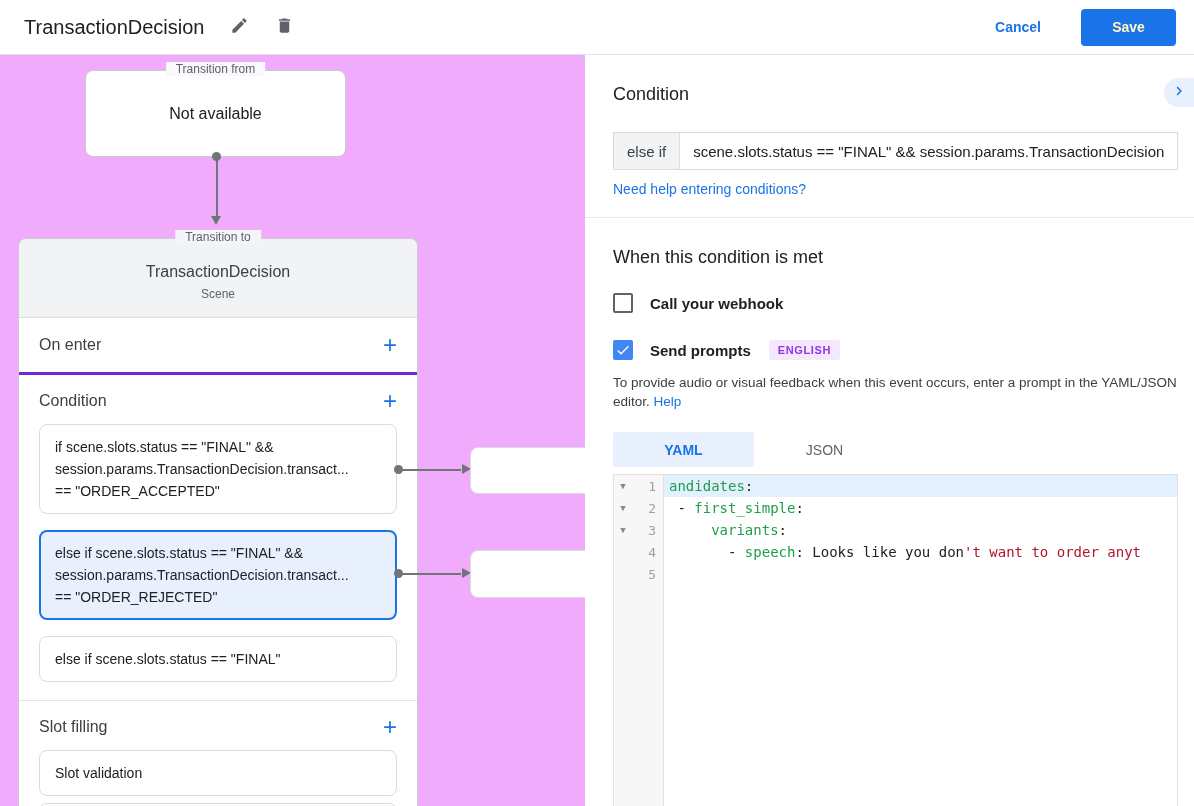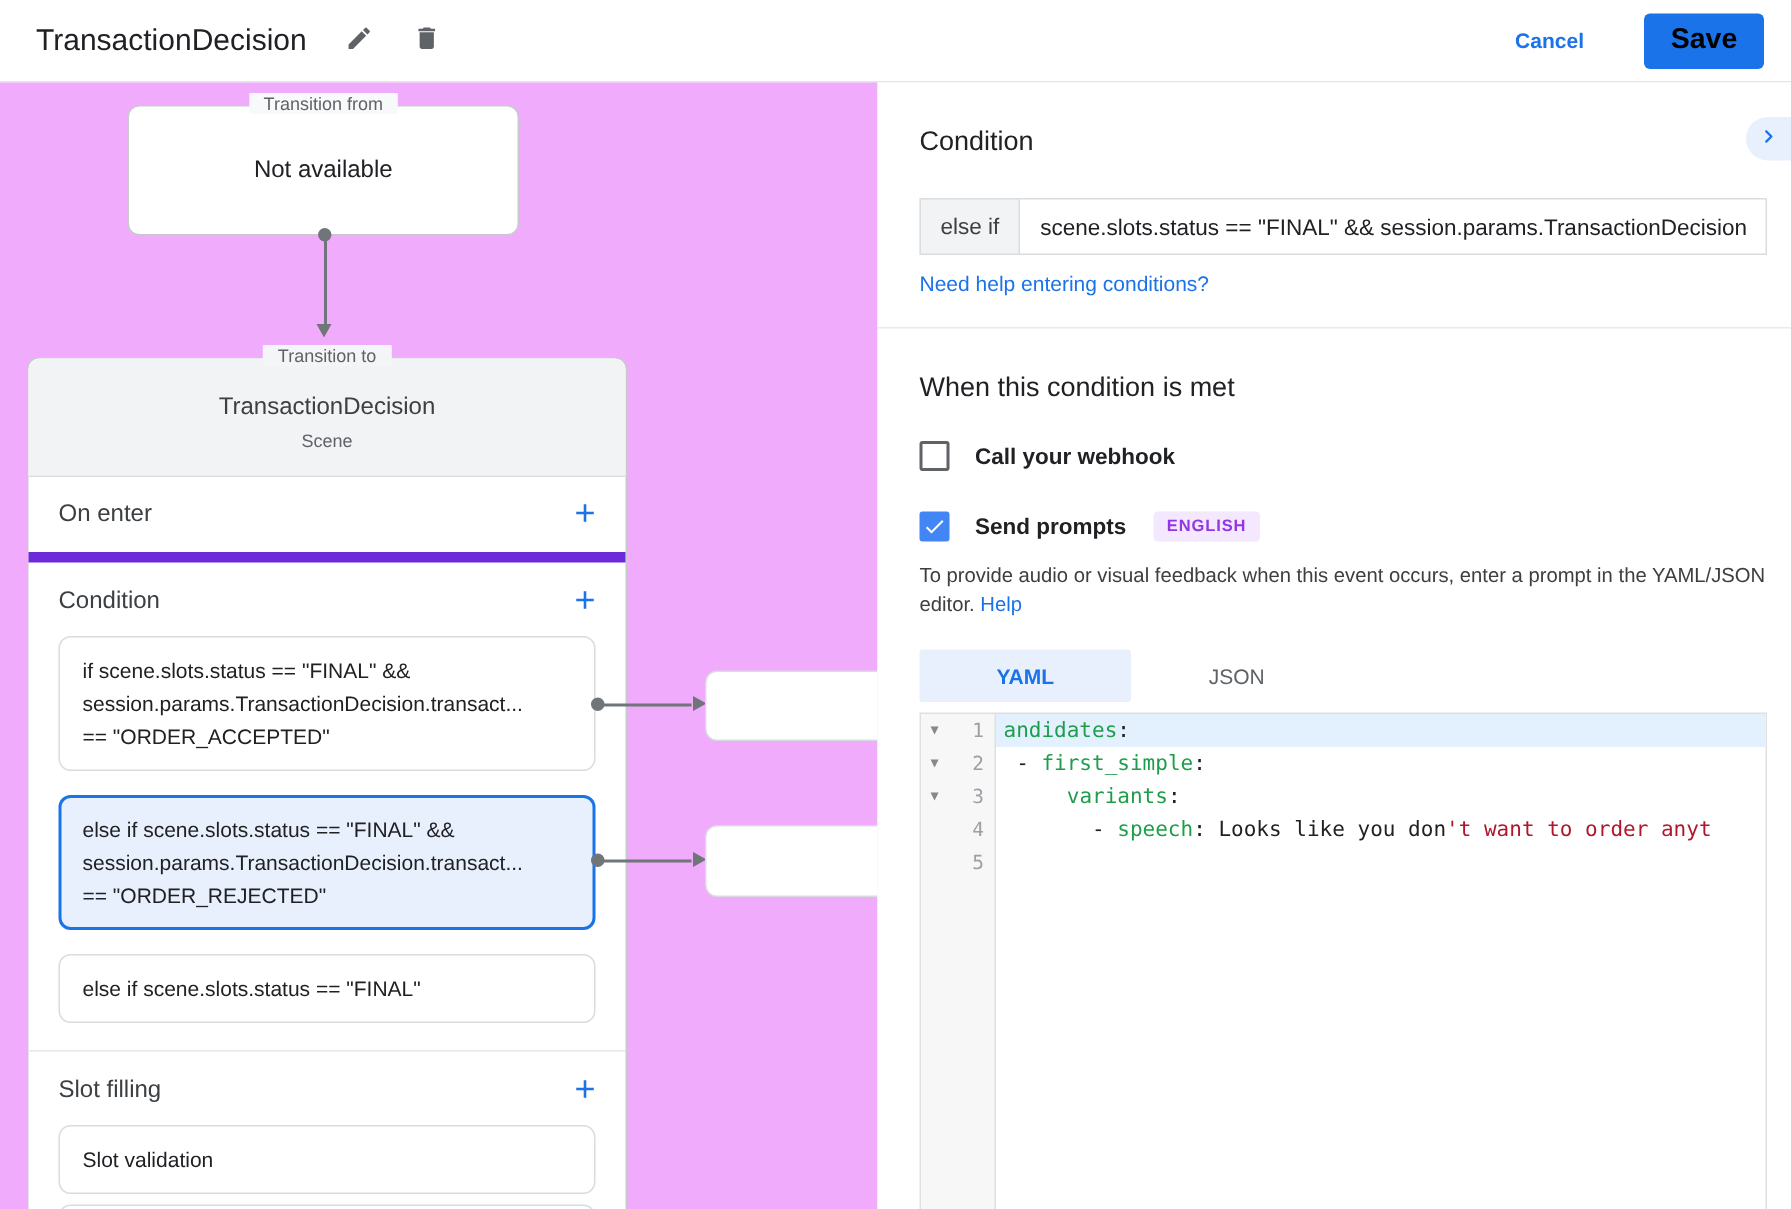--- a/index.html
+++ b/index.html
@@ -19,22 +19,22 @@
 
   
   .topbar{position:absolute;left:0;top:0;width:1194px;height:55px;background:#fff;
     border-bottom:1px solid #e3e5e8;display:flex;align-items:center;padding:0 18px 0 24px;}
   .topbar .title{font-size:20px;color:#202124;}
   .icon-btn{border:none;background:none;cursor:pointer;margin-left:26px;display:flex;align-items:center;}
   .icon-btn svg{width:19px;height:19px;fill:#5f6368;}
   .topbar .spacer{flex:1;}
   .cancel-btn{border:none;background:none;color:var(--accent);font-size:14px;font-weight:700;
     cursor:pointer;margin-right:40px;font-family:inherit;}
-  .save-btn{border:none;background:var(--accent);color:#000000;font-size:19px;font-weight:700;
-    border-radius:4px;width:80px;height:37px;cursor:pointer;font-family:inherit;}
+  .save-btn{border:none;background:var(--accent);color:#fef9c3;font-size:14px;font-weight:700;
+    border-radius:4px;width:95px;height:37px;cursor:pointer;font-family:inherit;}
 
   
   .canvas{position:absolute;left:0;top:55px;width:585px;height:751px;background:#f0abfc;overflow:hidden;}
 
   .tf-box{position:absolute;left:85px;top:15px;width:261px;height:87px;background:#fff;
     border:1px solid #c8cace;border-radius:8px;}
   .legend{position:absolute;top:-9px;left:50%;transform:translateX(-50%);
     font-size:12px;color:#5f6368;padding:0 10px;white-space:nowrap;background:#f8f9fa;}
   .legend.on-gray{background:#f4f5f6;}
   .tf-content{display:flex;align-items:center;justify-content:center;height:100%;
@@ -57,21 +57,21 @@
   .target-box{position:absolute;left:470px;width:140px;background:#fff;
     border:1px solid #dadce0;border-radius:8px;}
 
   
   .scene-card{position:absolute;left:18px;top:183px;width:400px;height:610px;background:#fff;
     border:1px solid #c8cace;border-radius:8px 8px 0 0;}
   .scene-header{height:79px;background:#f1f3f4;border-bottom:1px solid #dadce0;
     border-radius:8px 8px 0 0;text-align:center;}
   .scene-header .name{padding-top:24px;font-size:16px;color:#3c4043;}
   .scene-header .type{padding-top:6px;font-size:12px;color:#5f6368;}
-  .row{display:flex;align-items:center;padding:0 20px;height:57px;border-bottom:7px solid #6d28d9;}
+  .row{display:flex;align-items:center;padding:0 20px;height:57px;border-bottom:3px solid #6d28d9;}
   .row-label,.sec-label{font-size:16px;color:#3c4043;}
   .plus{margin-left:auto;color:var(--accent);font-size:24px;font-weight:400;line-height:1;
     background:none;border:none;cursor:pointer;font-family:inherit;}
   .section{padding:0 20px;}
   .sec-head{display:flex;align-items:center;height:49px;padding-top:2px;}
   .sec-head .plus{margin-left:auto;}
   .cond-card{border:1px solid #dadce0;border-radius:8px;background:#fff;padding:11px 15px;
     font-size:14px;line-height:22px;color:#202124;margin-bottom:16px;cursor:pointer;}
   .cond-card.selected{border:2px solid var(--selected-border);background:var(--selected-bg);padding:10px 14px;}
   .cond-card.last{margin-bottom:0;}

